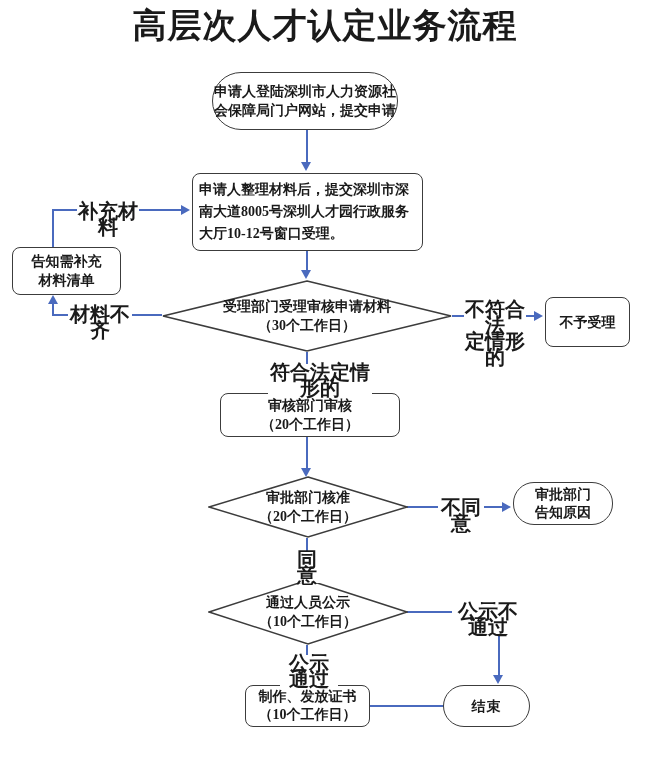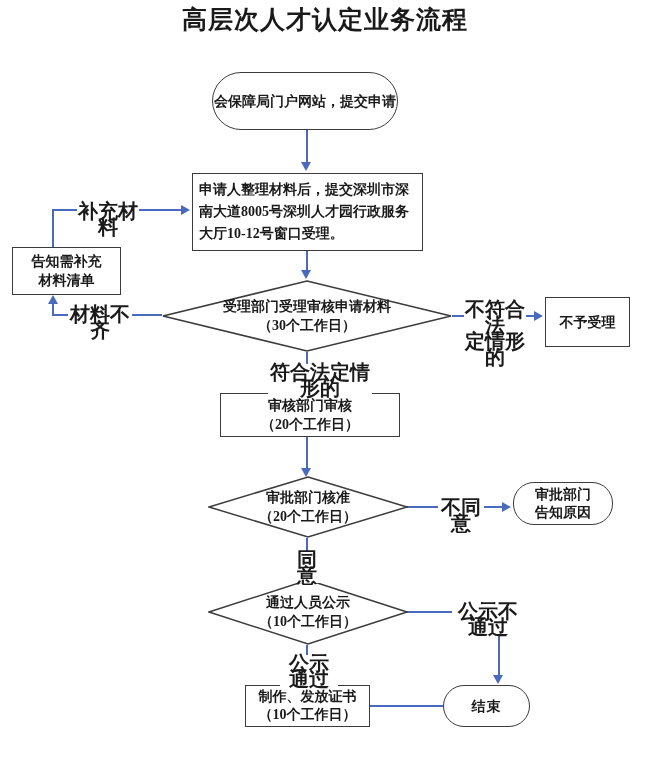--- a/index.html
+++ b/index.html
@@ -5,25 +5,25 @@
   :root{
     --arrow:#4a6abe;
     --border:#3c3c3c;
     --text:#1a1a1a;
   }
   html,body{margin:0;padding:0;background:#ffffff;}
   body{font-family:"Liberation Serif","DejaVu Serif",serif;color:var(--text);}
   #canvas{position:relative;width:650px;height:757px;background:#ffffff;overflow:hidden;}
 
   .title{position:absolute;left:0;top:3px;width:650px;text-align:center;
-         font-size:25px;font-weight:bold;letter-spacing:1px;z-index:2;}
+         font-size:34px;font-weight:bold;letter-spacing:1px;z-index:2;}
 
   .node{position:absolute;display:flex;flex-direction:column;justify-content:center;
         align-items:center;text-align:center;background:#ffffff;z-index:2;
-        font-size:14px;font-weight:bold;box-sizing:border-box;}
+        font-size:14px;font-weight:bold;box-sizing:border-box;border-radius:8px;}
   .rect{border:1.5px solid var(--border);}
   .stadium{border:1.5px solid var(--border);}
   .node .nline{line-height:19px;white-space:nowrap;}
 
   .diamond{position:absolute;z-index:2;}
   .diamond svg{position:absolute;left:0;top:0;width:100%;height:100%;display:block;}
   .diamond polygon{fill:#ffffff;stroke:var(--border);stroke-width:1.5;vector-effect:non-scaling-stroke;}
   .dtext{position:absolute;left:0;top:0;width:100%;height:100%;display:flex;
          flex-direction:column;justify-content:center;align-items:center;
          font-size:14px;font-weight:bold;text-align:center;}
@@ -40,20 +40,21 @@
           text-align:center;line-height:16px;z-index:3;color:var(--text);}
 </style>
 </head>
 <body>
 
 <div id="canvas">
 
   <div class="title">高层次人才认定业务流程</div>
 
   <div class="node stadium" style="left:212px;top:72px;width:186px;height:58px;border-radius:29px;">
+    <div class="nline">申请人登陆深圳市人力资源社</div>
     <div class="nline">会保障局门户网站，提交申请</div>
   </div>
 
   <div class="vline" style="left:306px;top:130px;height:33px;"></div>
   <div class="ah ah-down" style="left:301px;top:162px;"></div>
 
   <div class="node rect" style="left:192px;top:173px;width:231px;height:78px;align-items:flex-start;text-align:left;padding-left:6px;">
     <div class="nline" style="line-height:22px;">申请人整理材料后，提交深圳市深</div>
     <div class="nline" style="line-height:22px;">南大道8005号深圳人才园行政服务</div>
     <div class="nline" style="line-height:22px;">大厅10-12号窗口受理。</div>

